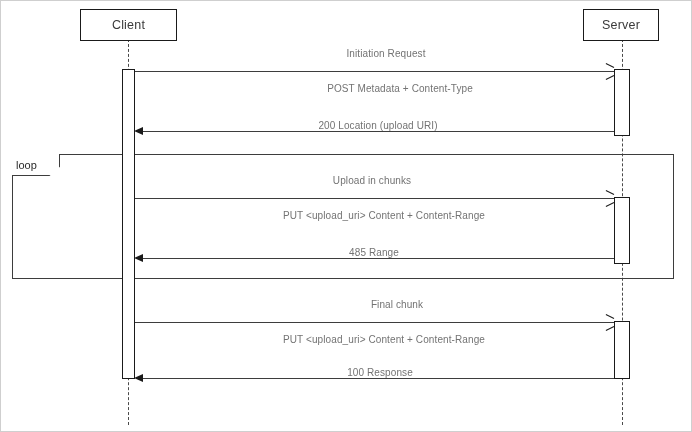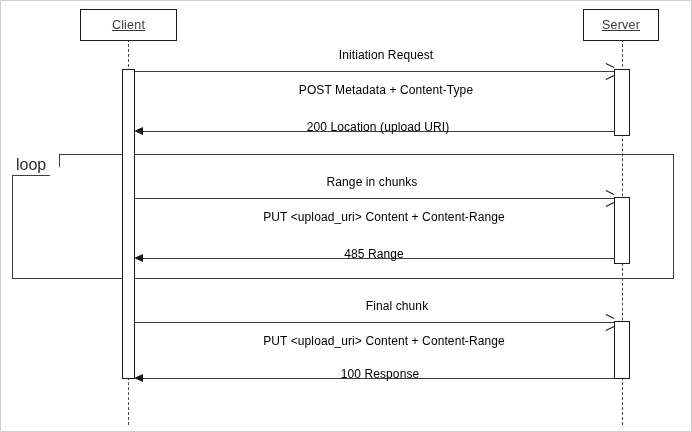--- a/index.html
+++ b/index.html
@@ -25,21 +25,20 @@
     border: 1.5px solid #1a1a1a;
     background: #ffffff;
     display: flex;
     align-items: center;
     justify-content: center;
     z-index: 6;
   }
   .participant-label {
     font-size: 12.5px;
     color: #3a3a3a;
-    text-decoration: underline;
     letter-spacing: 0.2px;
     white-space: nowrap;
   }
 
   
   .lifeline {
     position: absolute;
     width: 0;
     border-left: 1.6px dashed #4a4a4a;
     z-index: 1;
@@ -68,21 +67,21 @@
     background: #ffffff;
     border: 1.3px solid #3d3d3d;
     border-top: none;
     border-left: none;
     display: flex;
     align-items: center;
     z-index: 4;
     clip-path: polygon(0 0, 100% 0, 100% 58%, 78% 100%, 0 100%);
   }
   .fragment-tab-label {
-    font-size: 16px;
+    font-size: 11px;
     color: #2a2a2a;
     padding-left: 4px;
     white-space: nowrap;
   }
 
   
   .msg-line {
     position: absolute;
     height: 0;
     border-top: 1.3px solid #3d3d3d;
@@ -110,22 +109,22 @@
     height: 0;
     border-top: 1.4px solid #1a1a1a;
     left: -9px;
   }
   .arrowhead.right-open::before { top: -4px; transform: rotate(26deg); transform-origin: right center; }
   .arrowhead.right-open::after  { top:  4px; transform: rotate(-26deg); transform-origin: right center; }
 
   
   .msg-label {
     position: absolute;
-    font-size: 12px;
-    color: #000000;
+    font-size: 10px;
+    color: #737373;
     text-align: center;
     white-space: nowrap;
     z-index: 4;
     transform: translateX(-50%);
     letter-spacing: 0.1px;
   }
 </style>
 </head>
 <body>
 
@@ -150,27 +149,27 @@
   <div class="activation" style="left:121px; top:68px; width:13px; height:310px;"></div>
 
   <div class="activation" style="left:613px; top:68px; width:16px; height:67px;"></div>
   <div class="activation" style="left:613px; top:196px; width:16px; height:67px;"></div>
   <div class="activation" style="left:613px; top:320px; width:16px; height:58px;"></div>
 
   <div class="msg-label" style="left:385px; top:47px;">Initiation Request</div>
 
   <div class="msg-line" style="left:133px; top:70px; width:480px;"></div>
   <div class="arrowhead right-open" style="left:613px; top:70px;"></div>
-  <div class="msg-label" style="left:385px; top:82px;">POST Metadata + Content-Type</div>
+  <div class="msg-label" style="left:399px; top:82px;">POST Metadata + Content-Type</div>
 
   <div class="msg-line" style="left:142px; top:130px; width:471px;"></div>
   <div class="arrowhead left" style="left:133px; top:126px;"></div>
   <div class="msg-label" style="left:377px; top:119px;">200 Location (upload URI)</div>
 
-  <div class="msg-label" style="left:371px; top:174px;">Range in chunks</div>
+  <div class="msg-label" style="left:371px; top:174px;">Upload in chunks</div>
 
   <div class="msg-line" style="left:133px; top:197px; width:480px;"></div>
   <div class="arrowhead right-open" style="left:613px; top:197px;"></div>
   <div class="msg-label" style="left:383px; top:209px;">PUT &lt;upload_uri&gt; Content + Content-Range</div>
 
   <div class="msg-line" style="left:142px; top:257px; width:471px;"></div>
   <div class="arrowhead left" style="left:133px; top:253px;"></div>
   <div class="msg-label" style="left:373px; top:246px;">485 Range</div>
 
   <div class="msg-label" style="left:379px; top:298px;padding-left:34px;">Final chunk</div>

